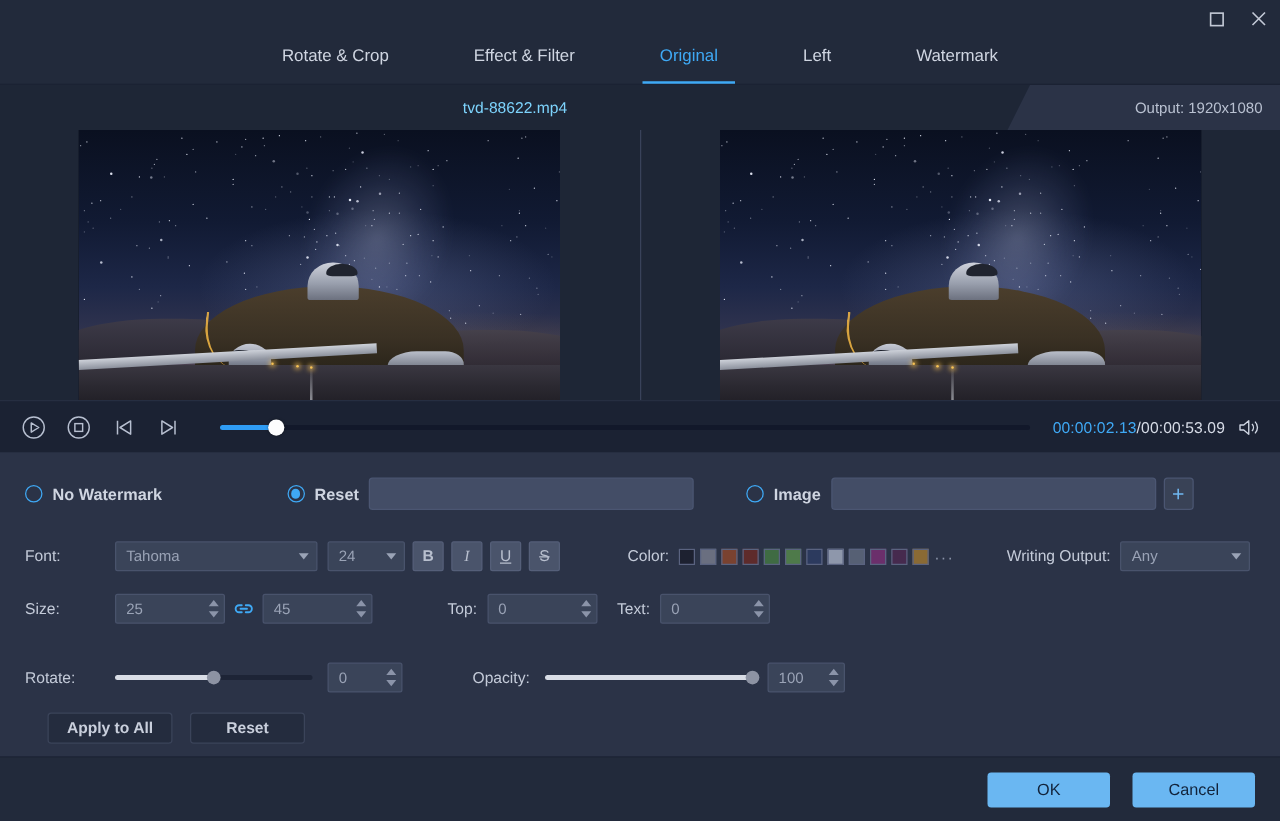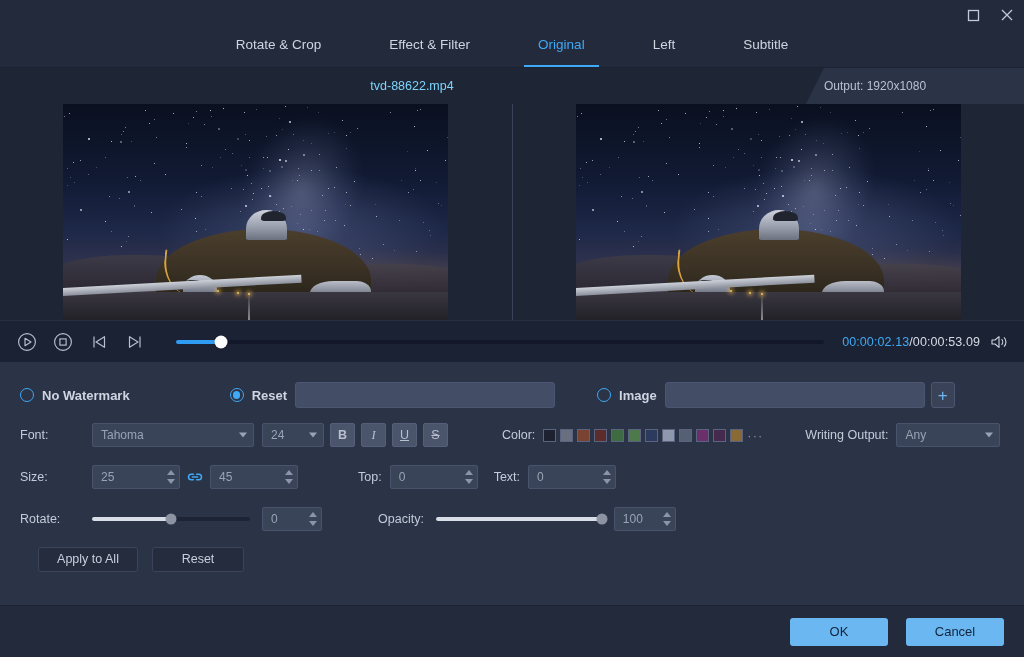--- a/index.html
+++ b/index.html
@@ -91,21 +91,21 @@
   .ph-center {
     flex: 1;
     text-align: center;
     font-size: 12.5px;
     color: #7dd3fc;
   }
   .ph-right {
     position: relative;
     width: 200px; height: 36px;
     background: #2b3347;
-    display: flex; align-items: center; 
+    display: flex; align-items: center; justify-content: flex-end;
     padding-right: 14px;
   }
   .ph-right::before {
     content: "";
     position: absolute; left: -18px; top: 0;
     width: 0; height: 0;
     border-right: 18px solid #2b3347;
     border-top: 36px solid transparent;
     border-bottom: 0 solid transparent;
   }
@@ -293,23 +293,23 @@
 
   
   .panel {
     position: relative;
     flex: 1 1 auto;
     background: #2b3347;
     padding: 16px 20px 0 20px;
   }
 
   .row { display: flex; align-items: center; }
-  .row-wm { height: 34px; margin-bottom: 8px; }
+  .row-wm { height: 34px; margin-bottom: 18px; }
   .row-font { height: 30px; margin-bottom: 12px; }
-  .row-size { height: 30px; margin-bottom: 12px; }
+  .row-size { height: 30px; margin-bottom: 25px; }
   .row-rot  { height: 30px; margin-bottom: 12px; }
   .row-apply{ height: 26px; }
 
   .radio {
     display: flex; align-items: center; gap: 8px;
     cursor: pointer;
   }
   .radio .dot {
     width: 14px; height: 14px;
     border-radius: 50%;
@@ -443,20 +443,21 @@
     height: 25px;
     min-width: 100px;
     background: #242c3e;
     border: 1px solid #3b445a;
     border-radius: 3px;
     color: #c9cfdc;
     font-size: 12.5px;
     display: flex; align-items: center; justify-content: center;
     cursor: pointer;
     font-family: "Liberation Sans", sans-serif;
+    font-weight: bold;
   }
 
   
   .footer {
     height: 52px;
     background: #222a3b;
     border-top: 1px solid #1b2233;
     display: flex; align-items: center; justify-content: flex-end;
     padding-right: 20px;
     gap: 18px;
@@ -498,21 +499,21 @@
       <div class="tab">
         <span>Effect &amp; Filter</span>
       </div>
       <div class="tab active">
         <span>Original</span>
       </div>
       <div class="tab">
         <span>Left</span>
       </div>
       <div class="tab">
-        <span>Subtitle</span>
+        <span>Watermark</span>
       </div>
     </div>
   </div>
 
   <div class="preview-header">
     <div class="ph-center">tvd-88622.mp4</div>
     <div class="ph-right">
       <div class="ph-label">Output: 1920x1080</div>
     </div>
   </div>

